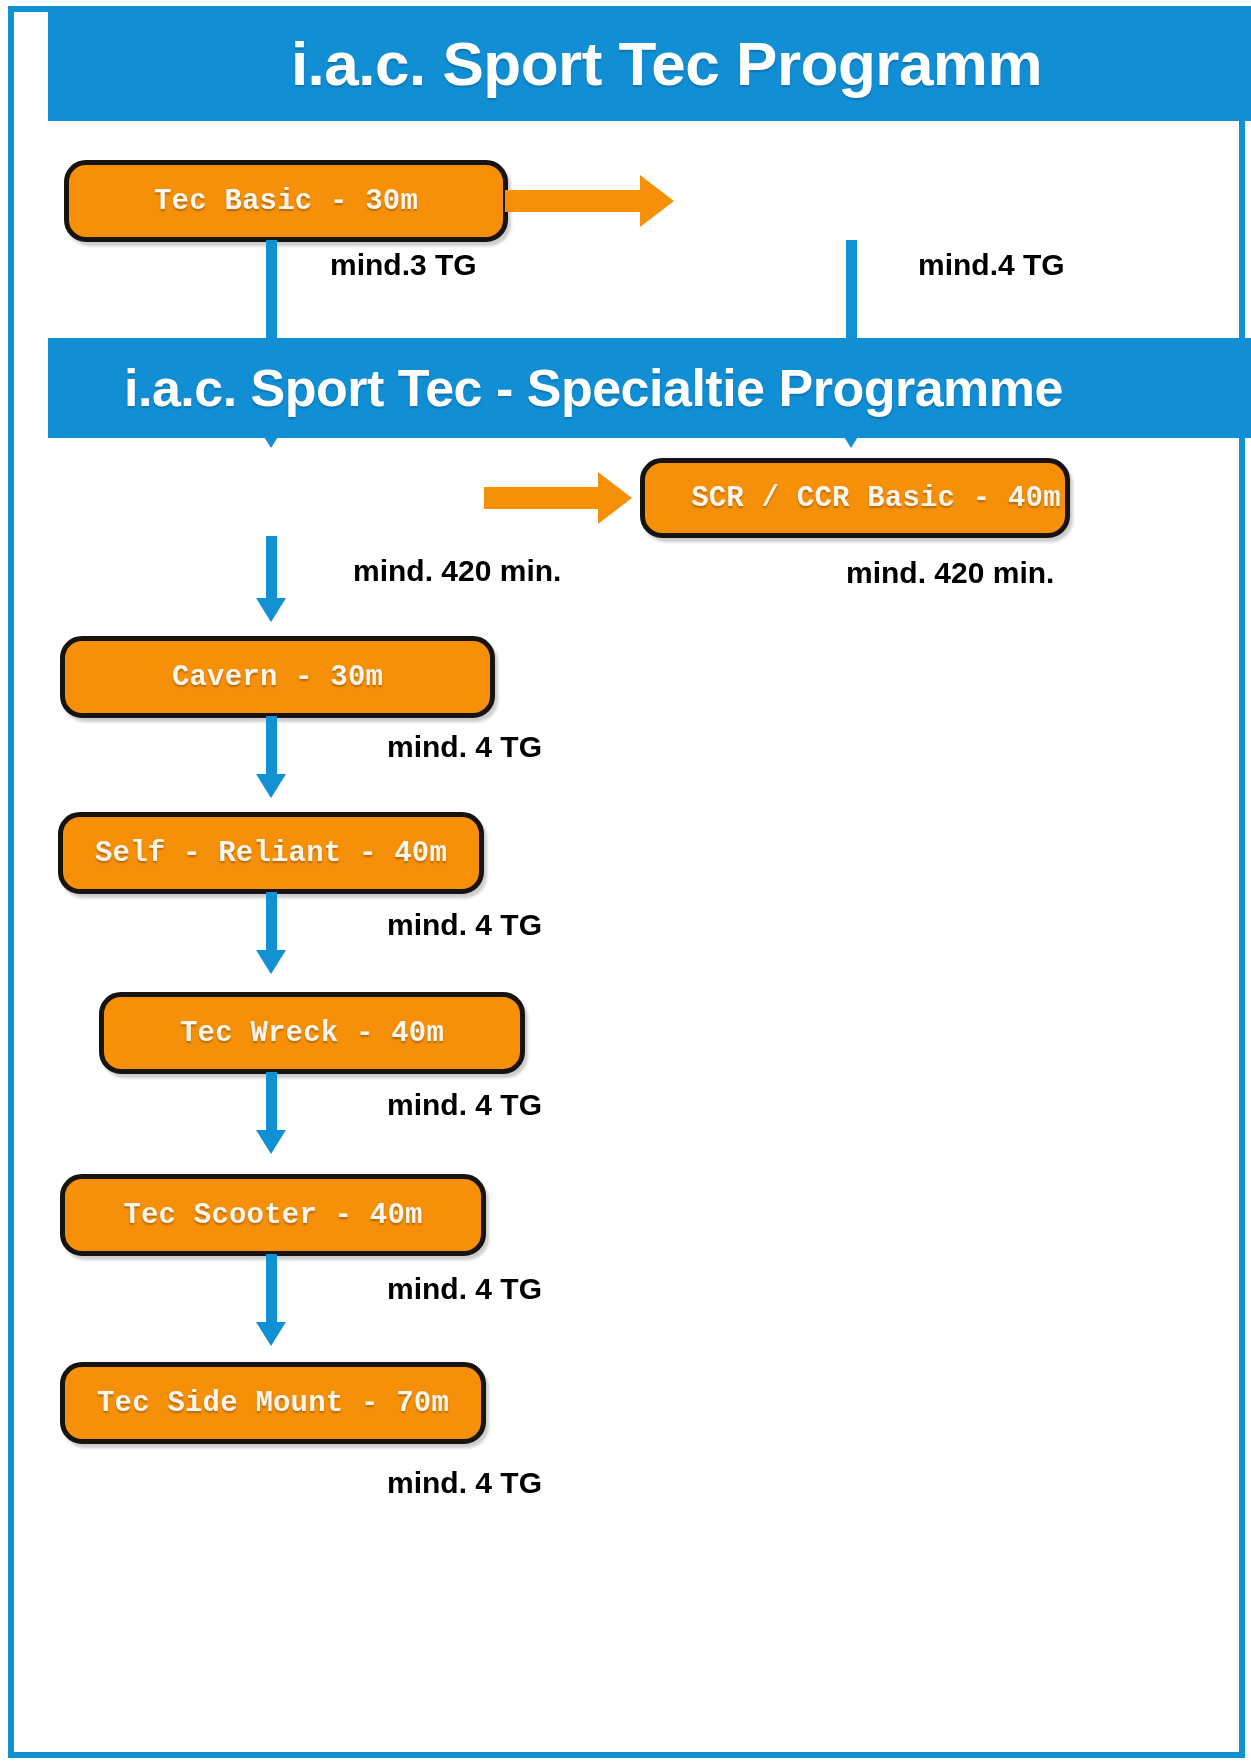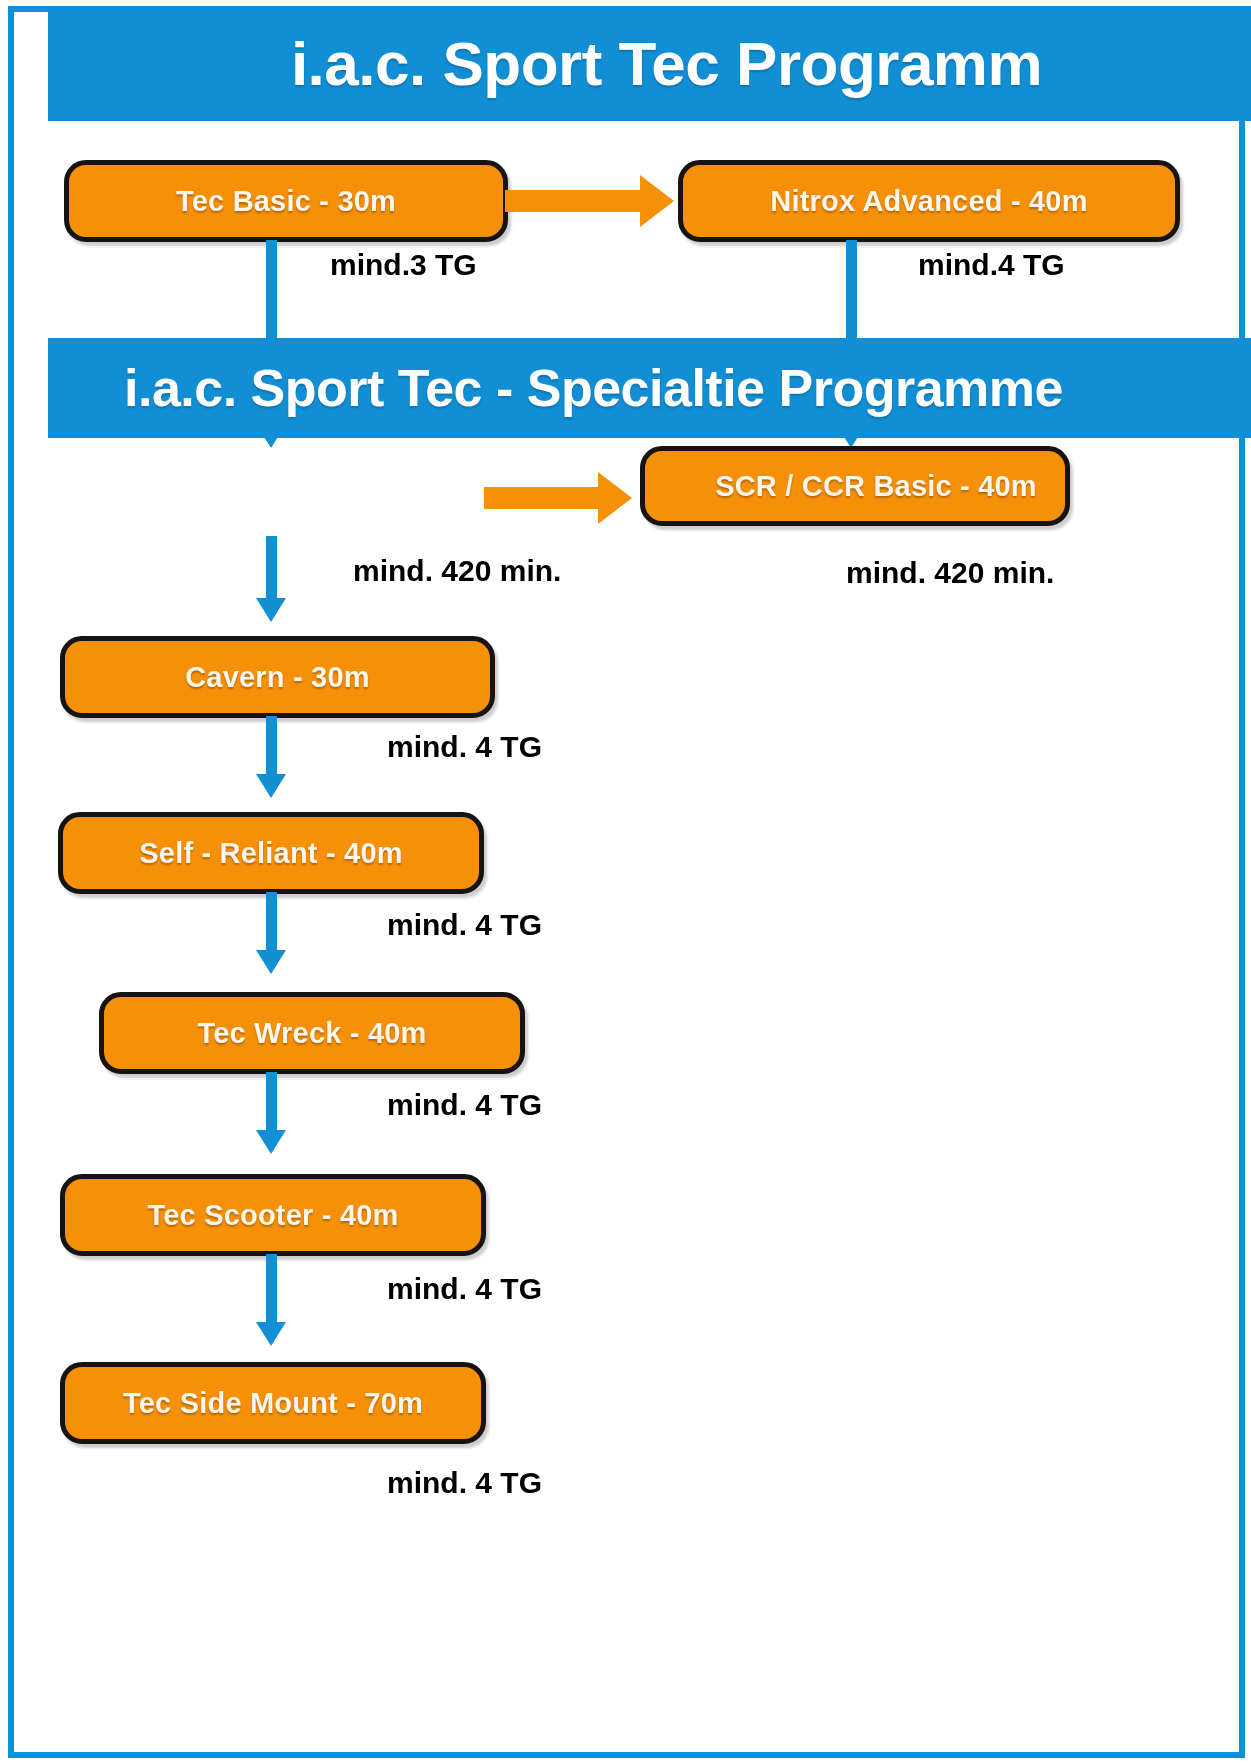--- a/index.html
+++ b/index.html
@@ -73,20 +73,21 @@
   .node {
     position: absolute;
     background: #f79009;
     border: 5px solid #17140f;
     border-radius: 22px;
     box-sizing: border-box;
     display: flex;
     align-items: center;
     justify-content: center;
     box-shadow: 3px 4px 3px rgba(0,0,0,0.20);
+    font-family: Liberation Mono, monospace;
   }
   .node-label {
     color: #fdf6ec;
     font-weight: bold;
     font-size: 29px;
     letter-spacing: 0.2px;
     white-space: nowrap;
     text-shadow: 0 2px 2px rgba(0,0,0,0.28);
   }
 
@@ -138,42 +139,39 @@
     <div class="band-title">i.a.c. Sport Tec Programm</div>
   </div>
 
   <div class="node" style="left:64px; top:160px; width:444px; height:82px;">
     <span class="node-label">Tec Basic - 30m</span>
   </div>
 
   <div class="h-line" style="left:505px; top:190px; width:140px;"></div>
   <div class="h-arrowhead" style="left:640px; top:175px;"></div>
 
-  <div class="node" style="left:678px; top:160px; width:502px; height:82px;">
-    <span class="node-label">Nitrox Advanced - 40m</span>
-  </div>
 
   <div class="v-line" style="left:266px; top:240px; height:192px;"></div>
   <div class="v-arrowhead" style="left:256px; top:424px;"></div>
 
   <div class="v-line" style="left:846px; top:240px; height:192px;"></div>
   <div class="v-arrowhead" style="left:836px; top:424px;"></div>
 
   <div class="caption" style="left:330px; top:248px;">mind.3 TG</div>
   <div class="caption" style="left:918px; top:248px;">mind.4 TG</div>
 
   <div class="band" id="band-spec">
     <div class="band-title">i.a.c. Sport Tec - Specialtie  Programme</div>
   </div>
 
 
   <div class="h-line" style="left:484px; top:487px; width:118px;"></div>
   <div class="h-arrowhead" style="left:598px; top:472px;"></div>
 
-  <div class="node" style="left:640px; top:446px; width:430px; height:80px;padding-left:42px;">
+  <div class="node" style="left:640px; top:458px; width:430px; height:80px;padding-left:42px;">
     <span class="node-label">SCR / CCR Basic - 40m</span>
   </div>
 
   <div class="caption" style="left:353px; top:554px;">mind. 420 min.</div>
   <div class="caption" style="left:846px; top:556px;">mind. 420 min.</div>
 
   <div class="v-line" style="left:266px; top:536px; height:68px;"></div>
   <div class="v-arrowhead" style="left:256px; top:598px;"></div>
 
   <div class="node" style="left:60px; top:636px; width:435px; height:82px;">

